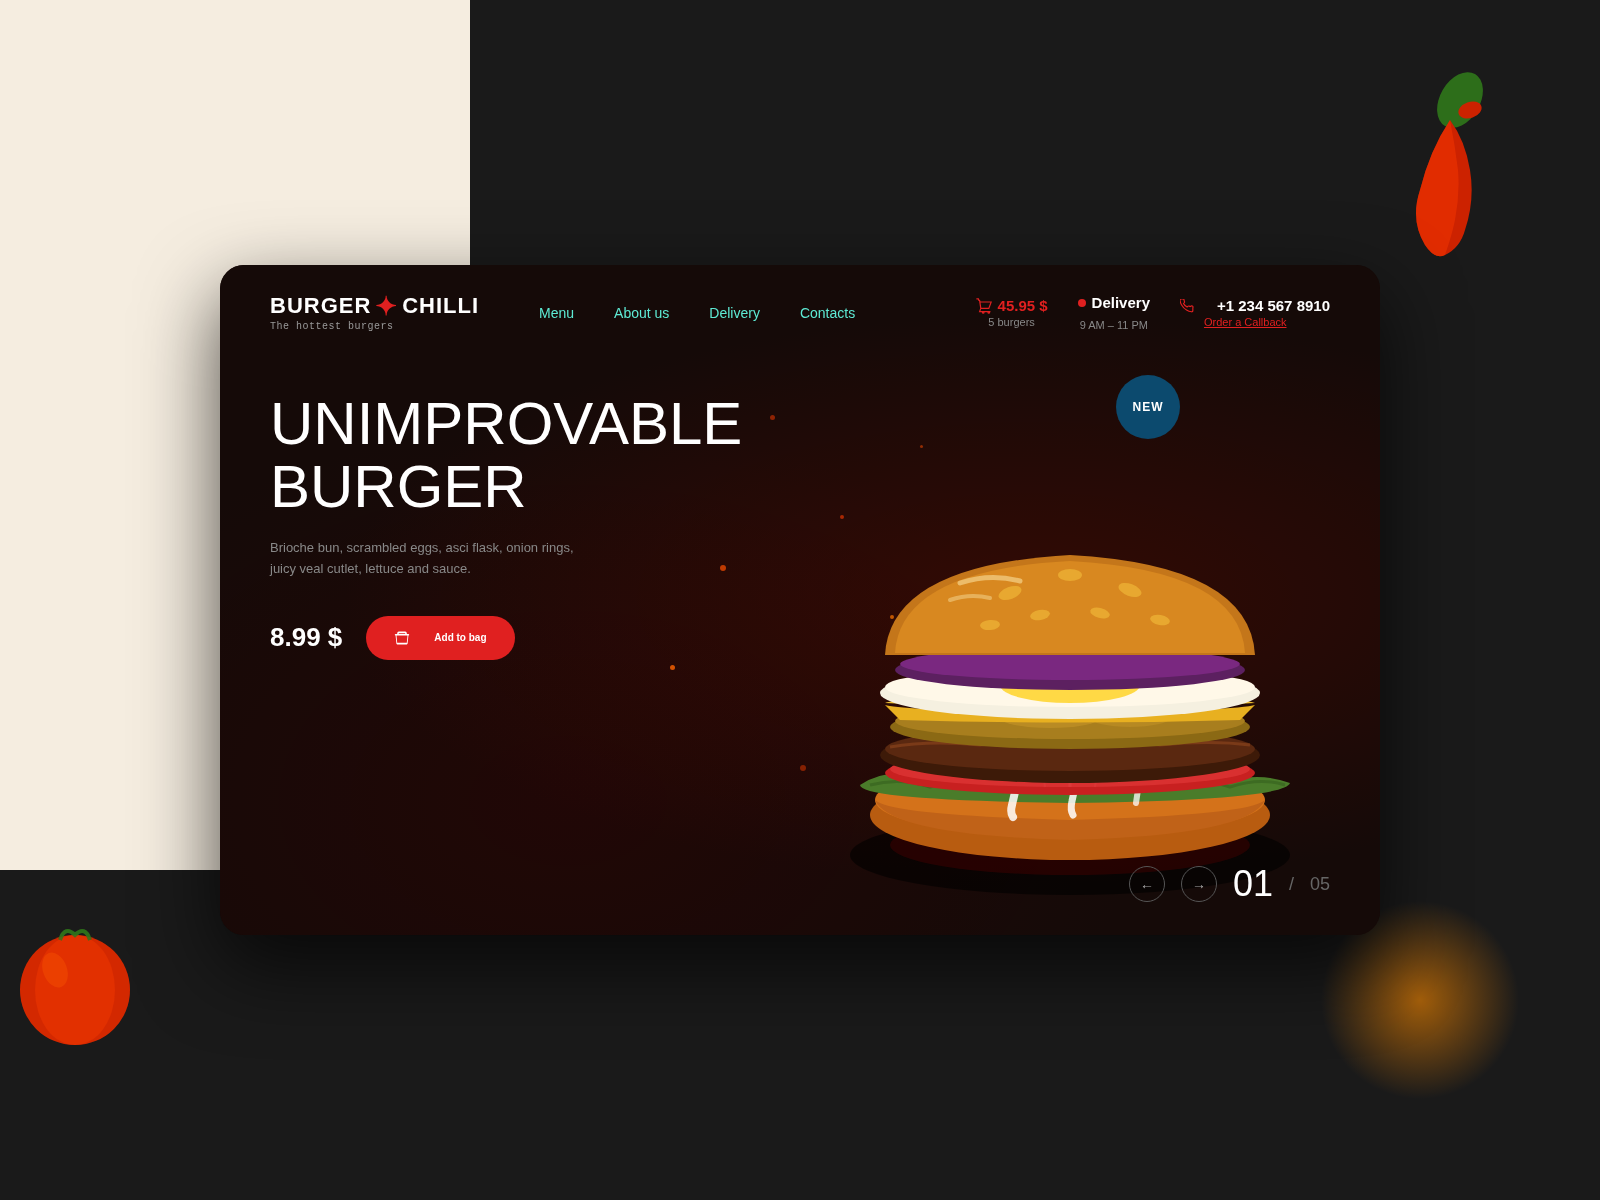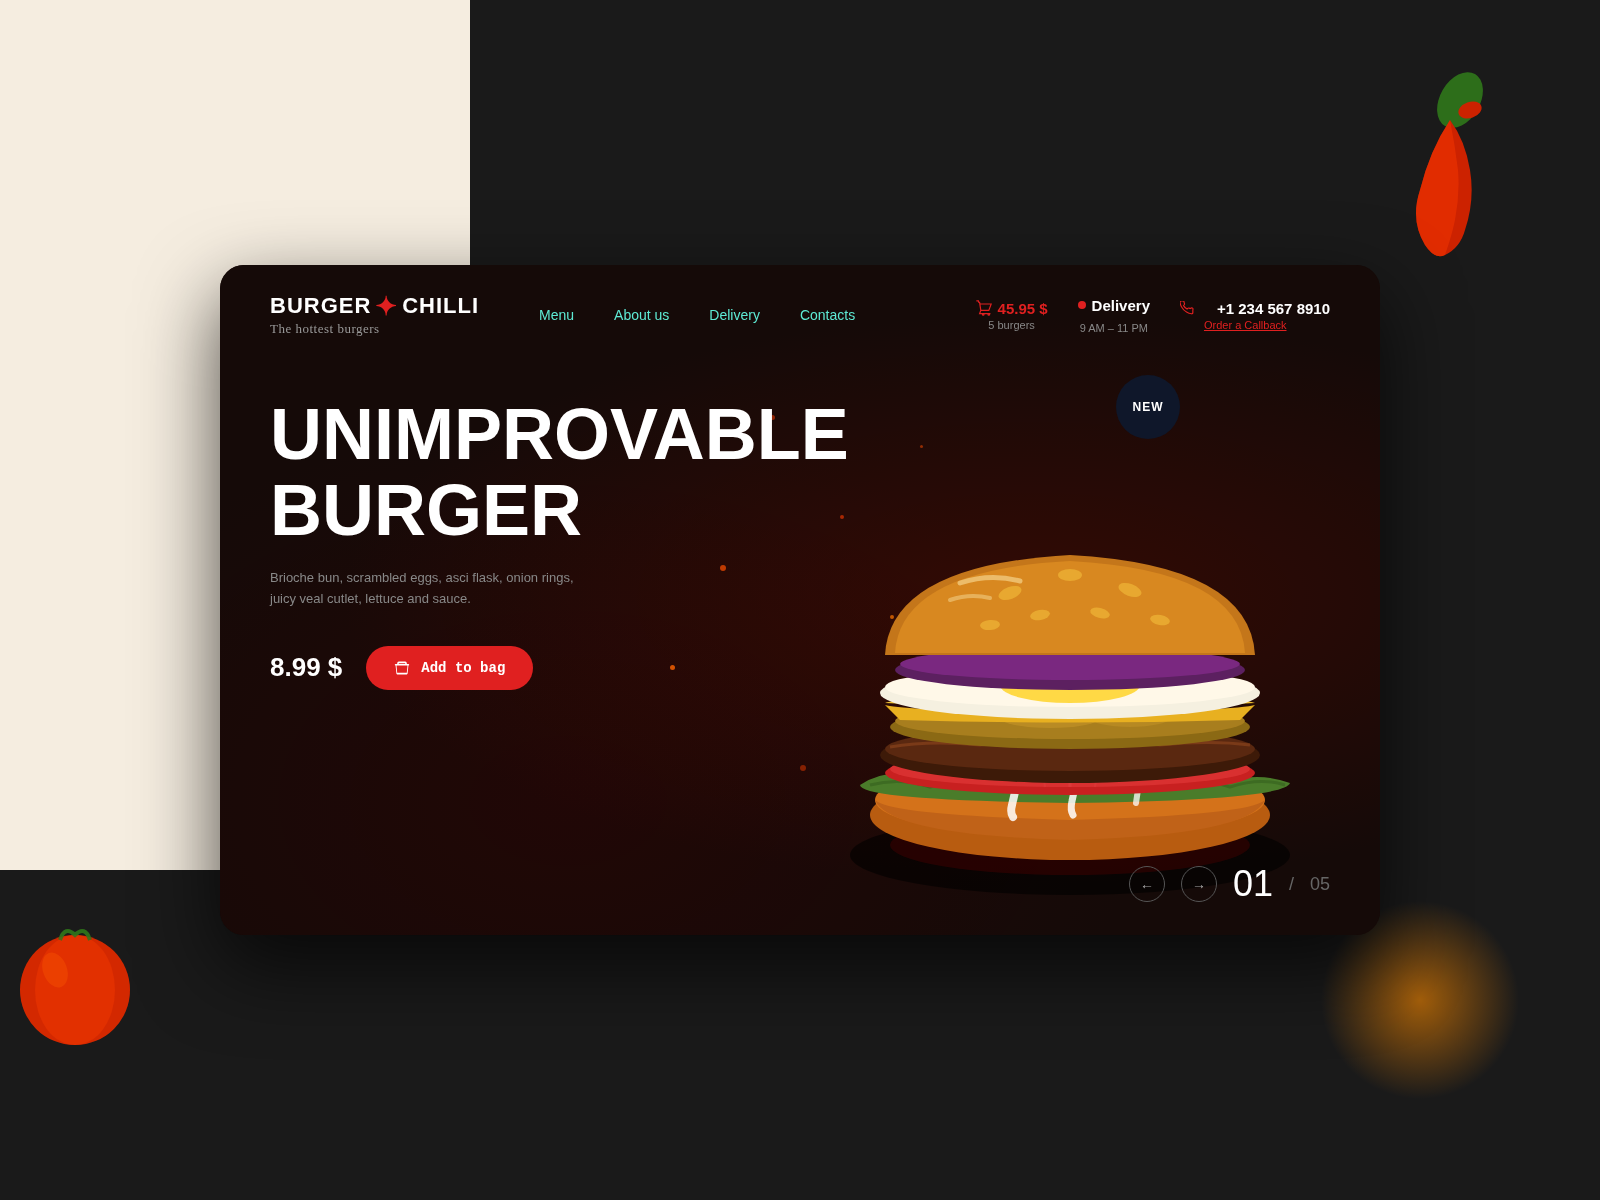--- a/index.html
+++ b/index.html
@@ -103,22 +103,22 @@
       gap: 4px;
     }
 
     .logo-dot {
       color: #e02020;
       font-size: 26px;
       line-height: 1;
     }
 
     .logo-subtitle {
-      font-family: Liberation Serif, serif;
-      font-size: 13px;
+      font-family: Liberation Mono, monospace;
+      font-size: 10px;
       color: #999;
       margin-top: 2px;
       letter-spacing: 0.5px;
     }
 
     .nav {
       display: flex;
       gap: 40px;
       flex: 1;
     }
@@ -230,22 +230,22 @@
 
     
     .hero {
       position: relative;
       z-index: 5;
       padding: 60px 50px 0 50px;
     }
 
     .hero-title {
       font-family: 'Arial Black', Arial, sans-serif;
-      font-weight: 700;
-      font-size: 72px;
+      font-weight: 400;
+      font-size: 60px;
       color: #fff;
       line-height: 1.05;
       text-transform: uppercase;
       max-width: 500px;
     }
 
     .hero-desc {
       font-family: Arial, sans-serif;
       font-size: 13px;
       color: #888;
@@ -267,48 +267,48 @@
       color: #fff;
       font-weight: 900;
     }
 
     .add-btn {
       background: #e02020;
       color: #fff;
       border: none;
       border-radius: 30px;
       padding: 14px 28px;
-      font-family: Liberation Mono, monospace;
-      font-size: 14px;
+      font-family: Liberation Sans, sans-serif;
+      font-size: 10px;
       font-weight: bold;
       cursor: pointer;
       display: flex;
       align-items: center;
-      gap: 11px;
+      gap: 24px;
     }
 
     
     .burger-image {
       position: absolute;
       right: -30px;
       top: 60px;
       width: 680px;
       height: 580px;
       z-index: 4;
     }
 
     
     .new-badge {
       position: absolute;
       top: 110px;
       right: 200px;
       z-index: 8;
       width: 64px;
       height: 64px;
-      background: #0f172a;
+      background: #0c4a6e;
       border-radius: 50%;
       display: flex;
       align-items: center;
       justify-content: center;
       font-family: 'Arial Black', Arial, sans-serif;
       font-size: 12px;
       font-weight: 900;
       color: #fff;
       letter-spacing: 1px;
     }

